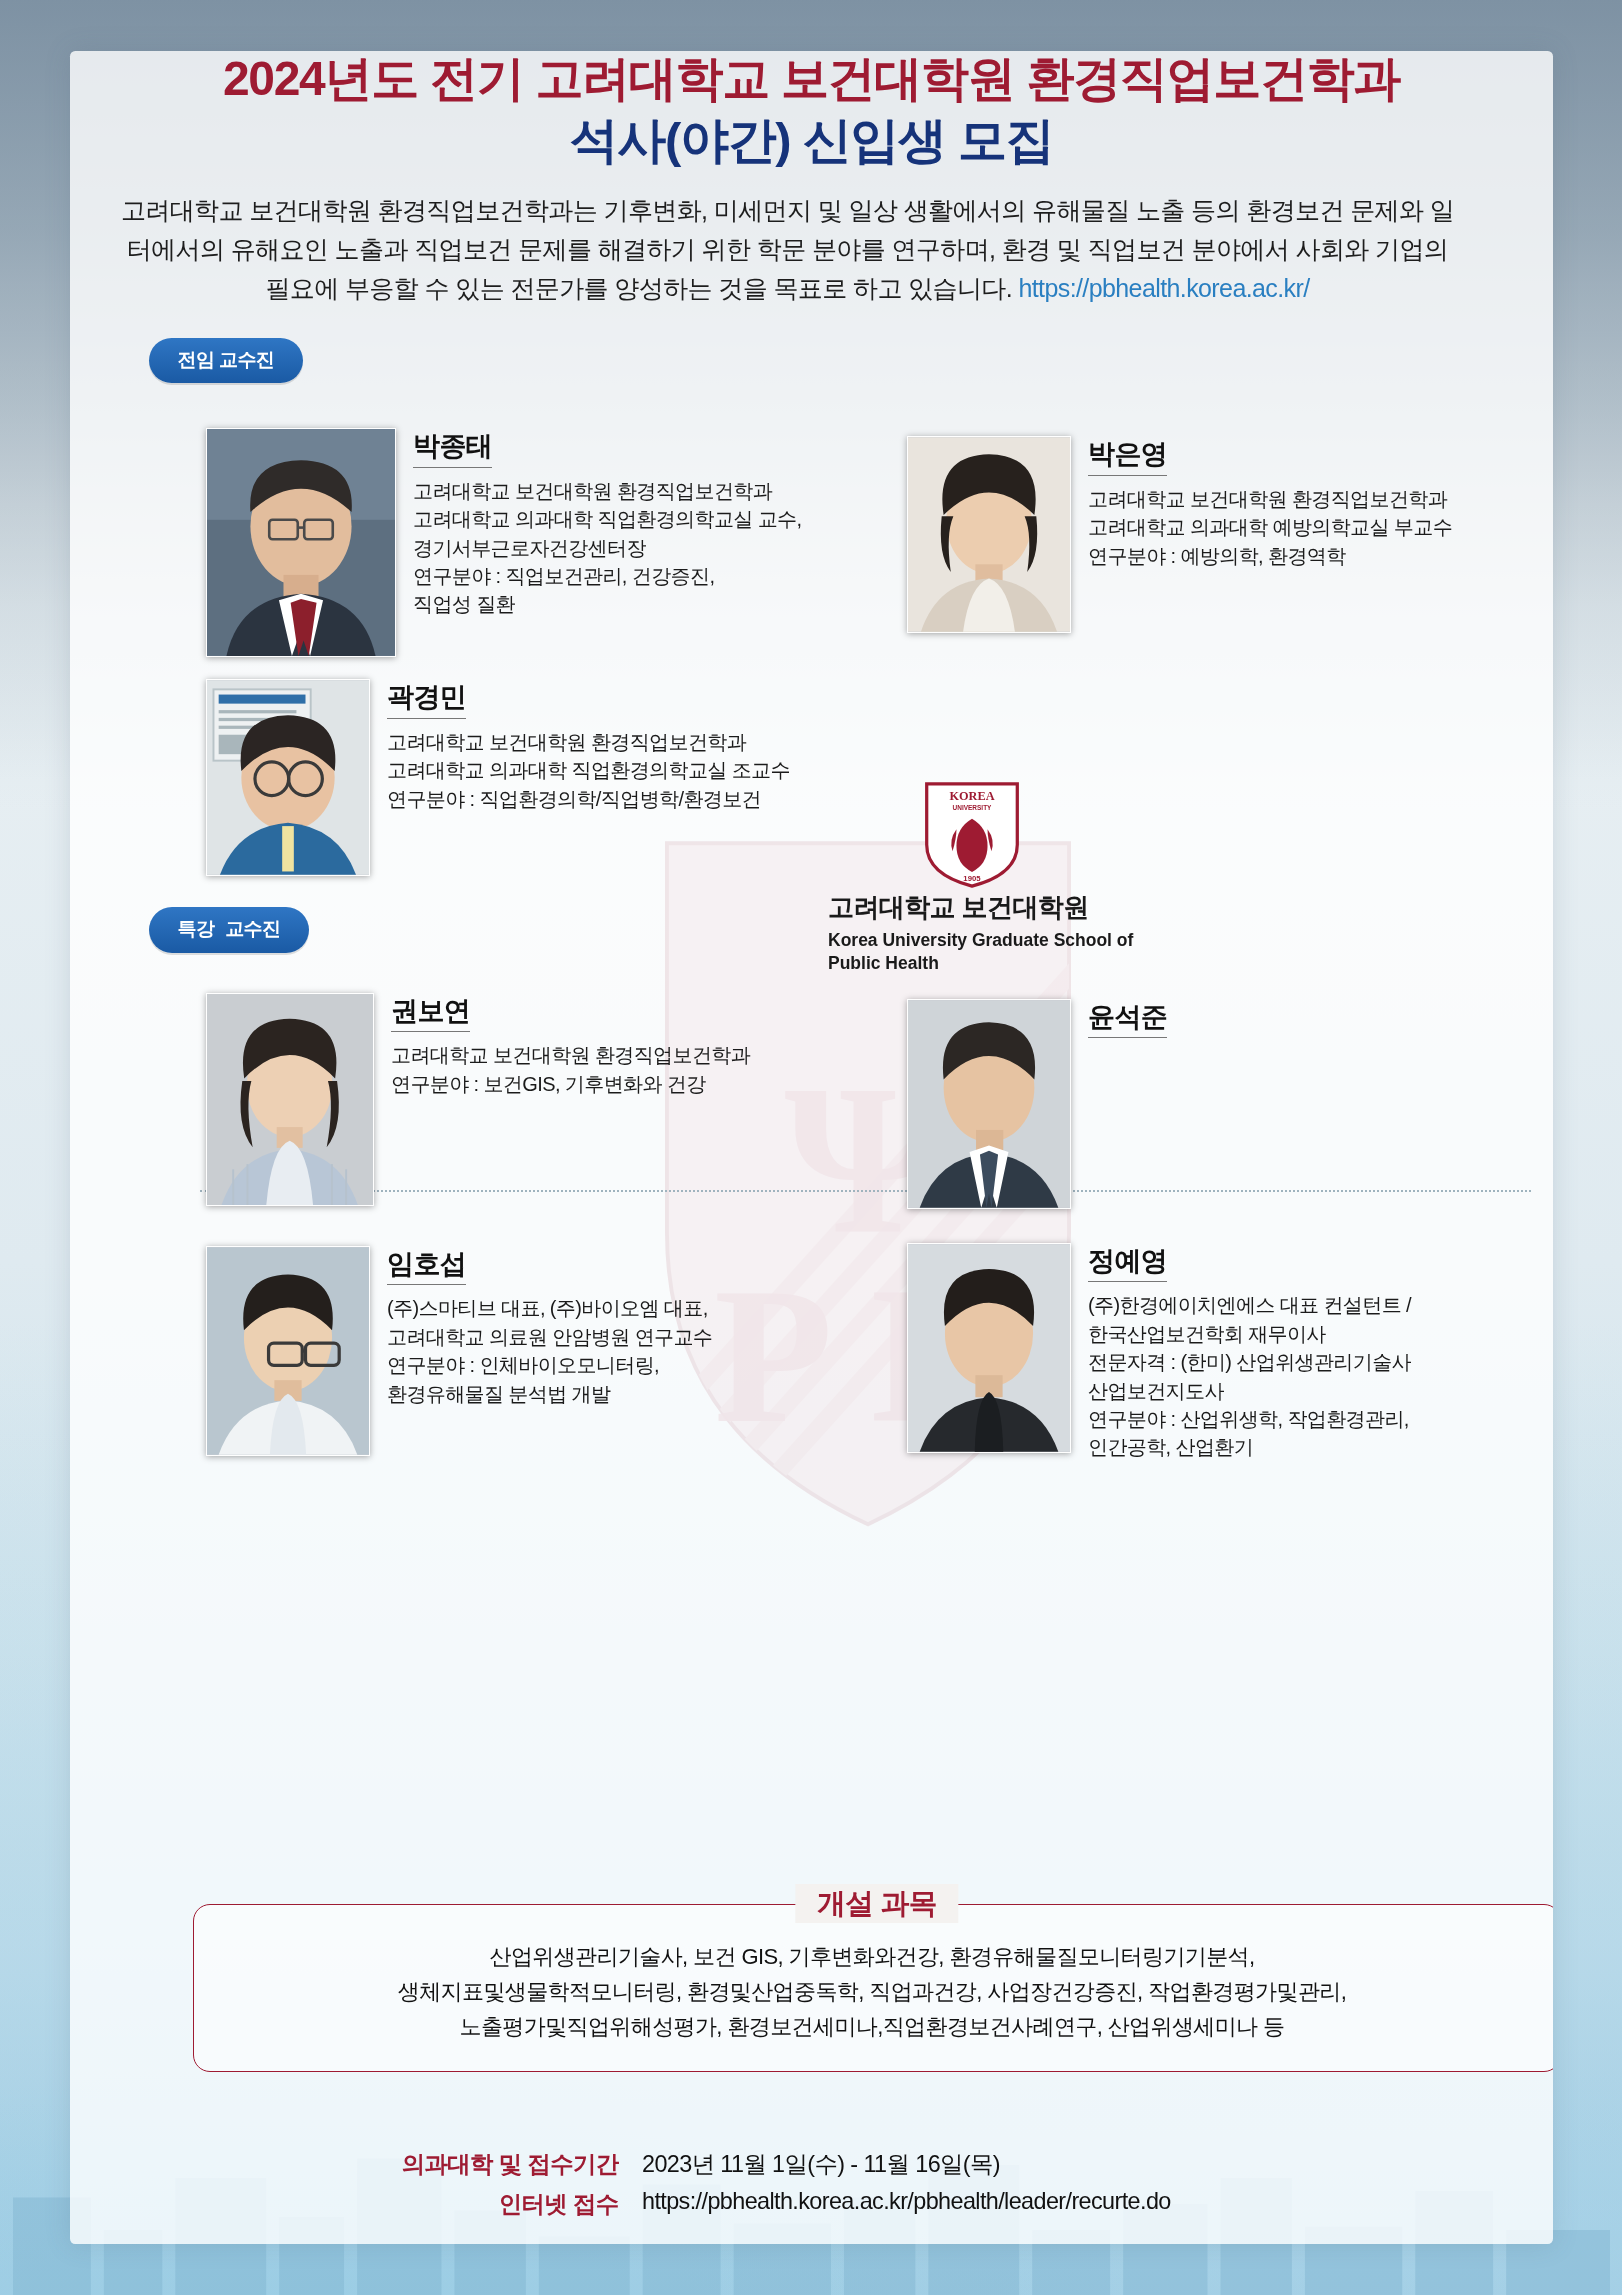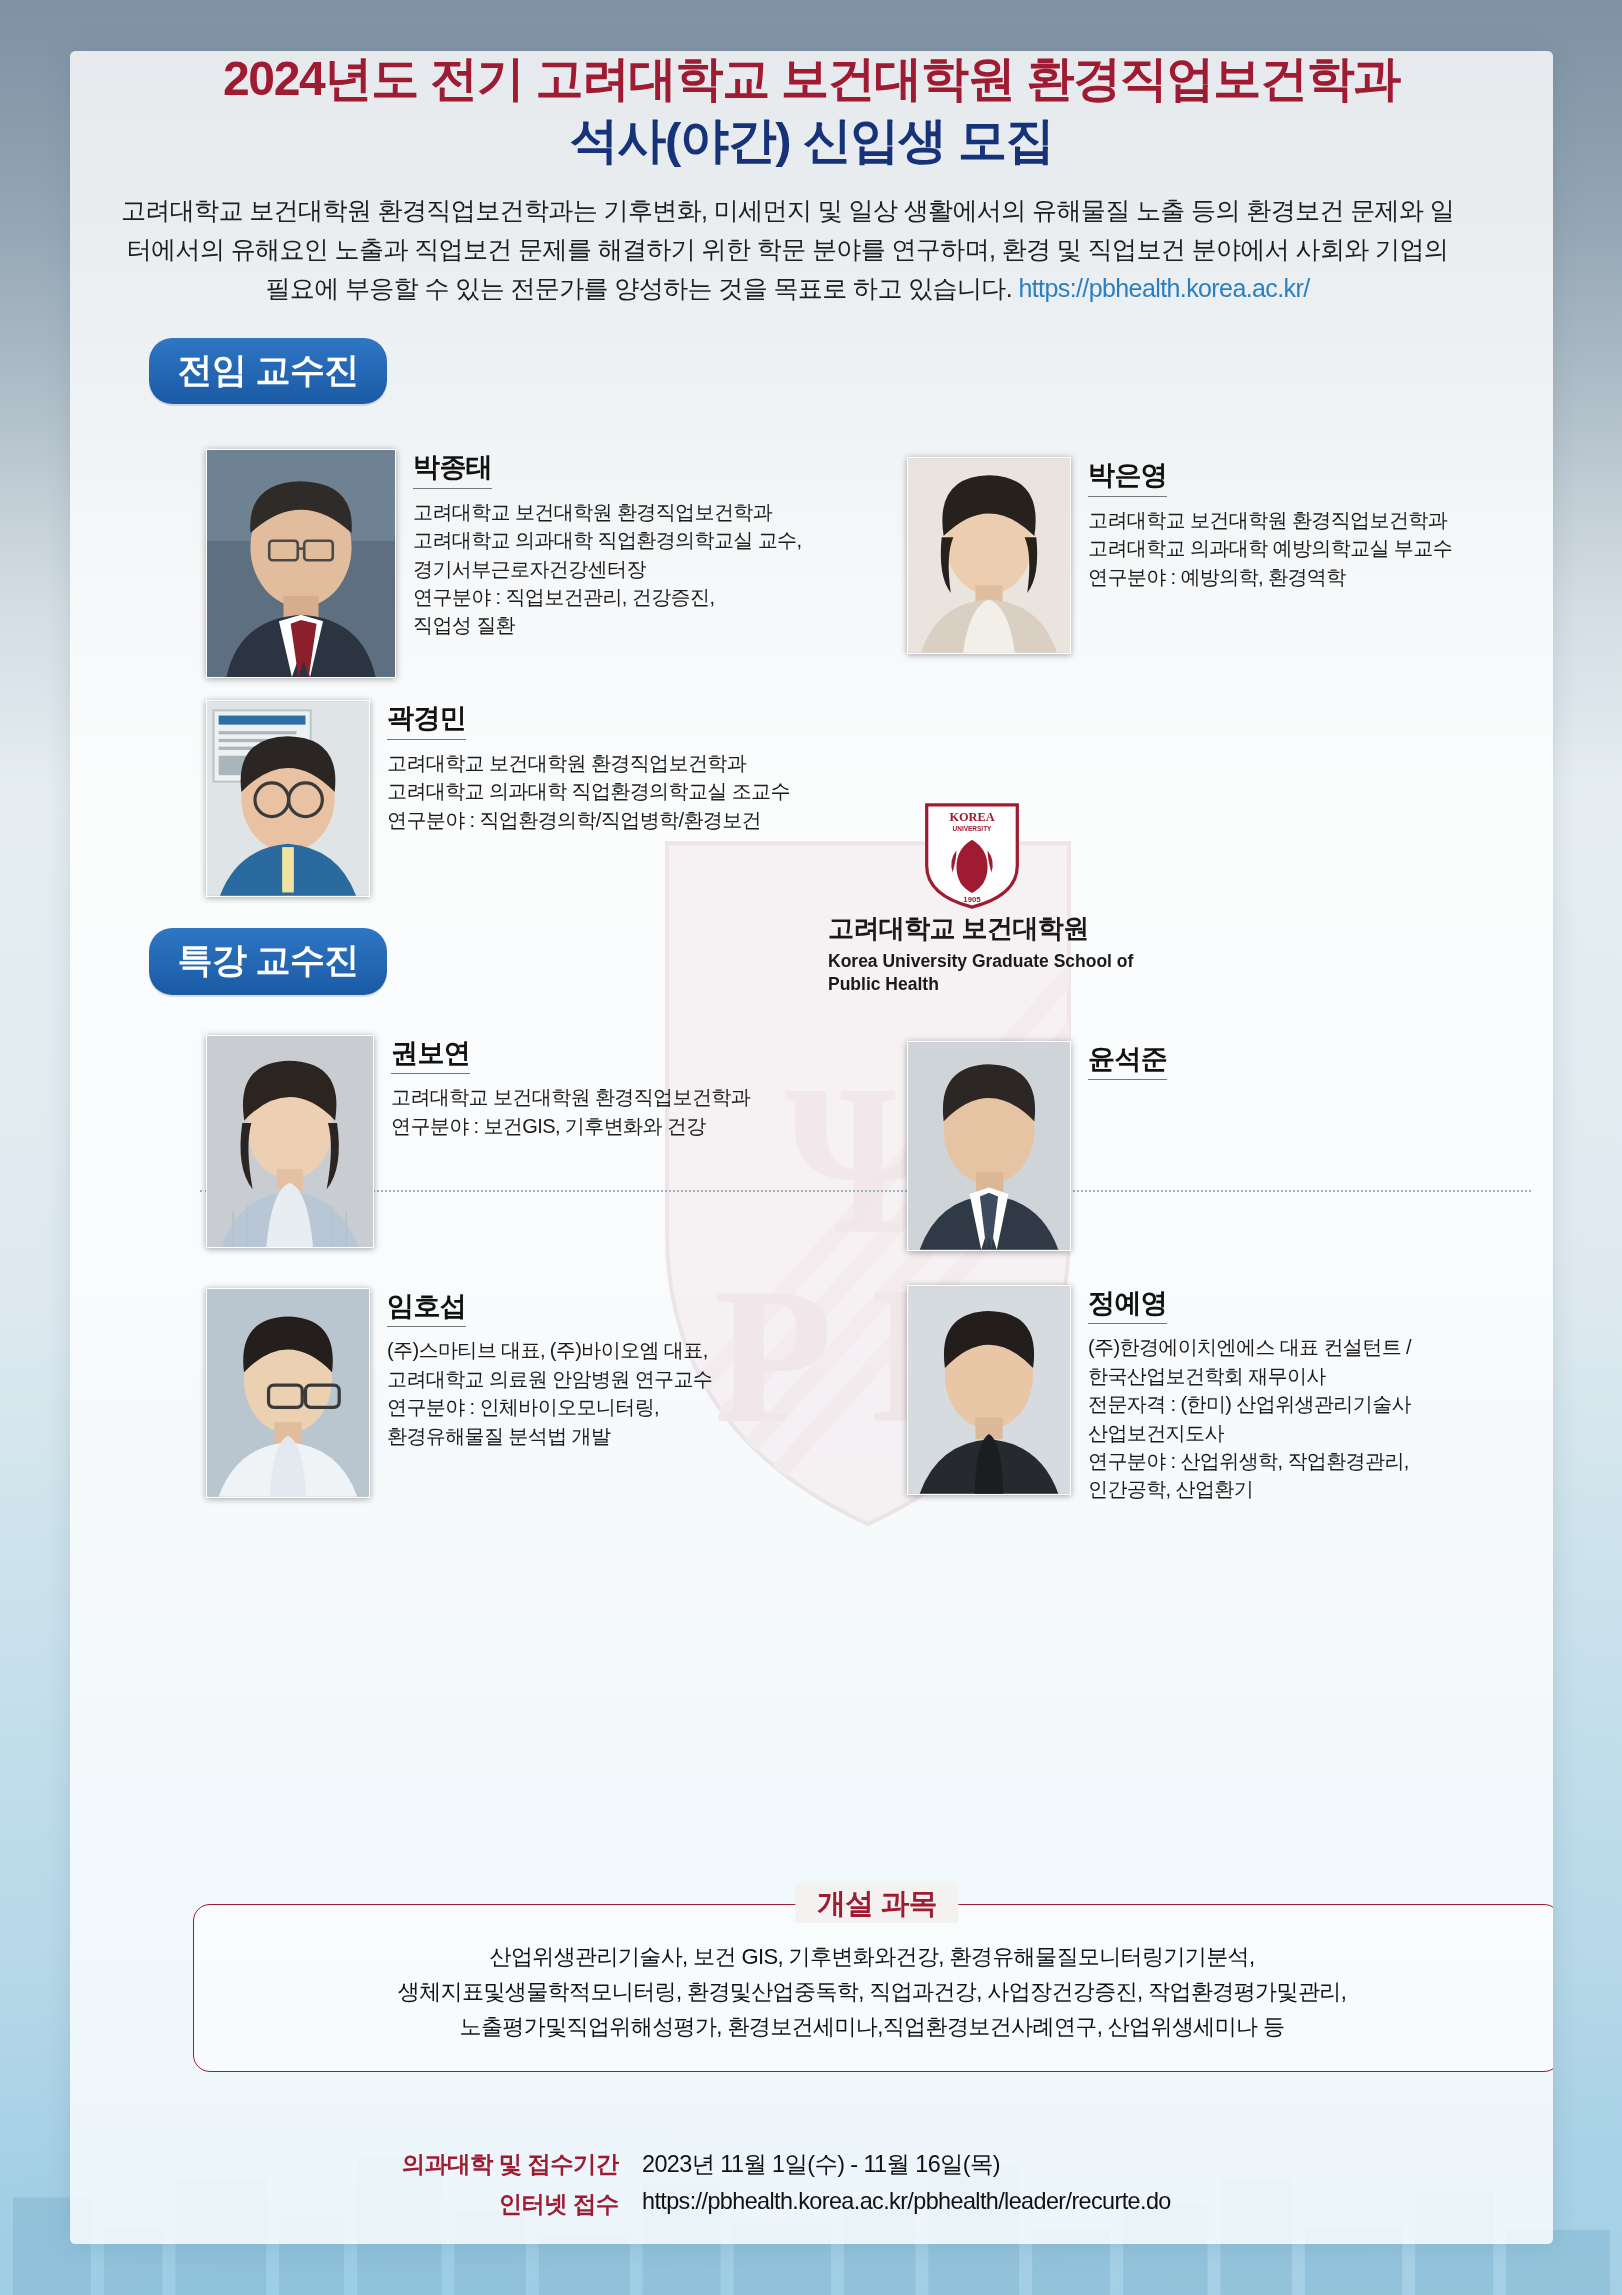--- a/index.html
+++ b/index.html
@@ -84,21 +84,21 @@
     color: #1d1d1d;
     letter-spacing: -0.6px;
   }
   .intro .link { color: #2a7fc1; }
 
   .section-pill {
     display: inline-block;
     background: #1c5fa8;
     background: linear-gradient(180deg,#2f76c4 0%, #1a5aa4 100%);
     color: #fff;
-    font-size: 35px;
+    font-size: 19px;
     font-weight: bold;
     letter-spacing: -0.6px;
     padding: 9px 28.6px 10.4px 28.6px;
     border-radius: 23.4px;
     box-shadow: 0 1.9px 0 rgba(0,0,0,0.12);
   }
   .pill-row { margin: 30px 0 0 79px; }
 
   .people-grid {
     position: relative;
@@ -384,21 +384,21 @@
               <div class="ku-text-ko">고려대학교 보건대학원</div>
               <div class="ku-text-en">Korea University Graduate School of</div>
               <div class="ku-text-en" style="margin-top:0;">Public Health</div>
             </div>
           </div>
 
         </div>
 
         <div class="dotted-sep" style="top:1139px;"></div>
 
-        <div class="pill-row" style="margin-top:3.9px;">
+        <div class="pill-row" style="margin-top:3.9px;font-family:Liberation Mono, monospace;">
           <span class="section-pill">특강 교수진</span>
         </div>
 
         <div class="people-grid" style="height:571px;">
 
           <div class="person" style="left:136px; top:26px;">
             <div class="photo" style="width:166px;height:211px;">
               <svg width="166" height="211" viewBox="0 0 255 325">
                 <rect width="255" height="325" fill="#c9cdd1"></rect>
                 <ellipse cx="127" cy="140" rx="66" ry="80" fill="#edd0b4"></ellipse>

